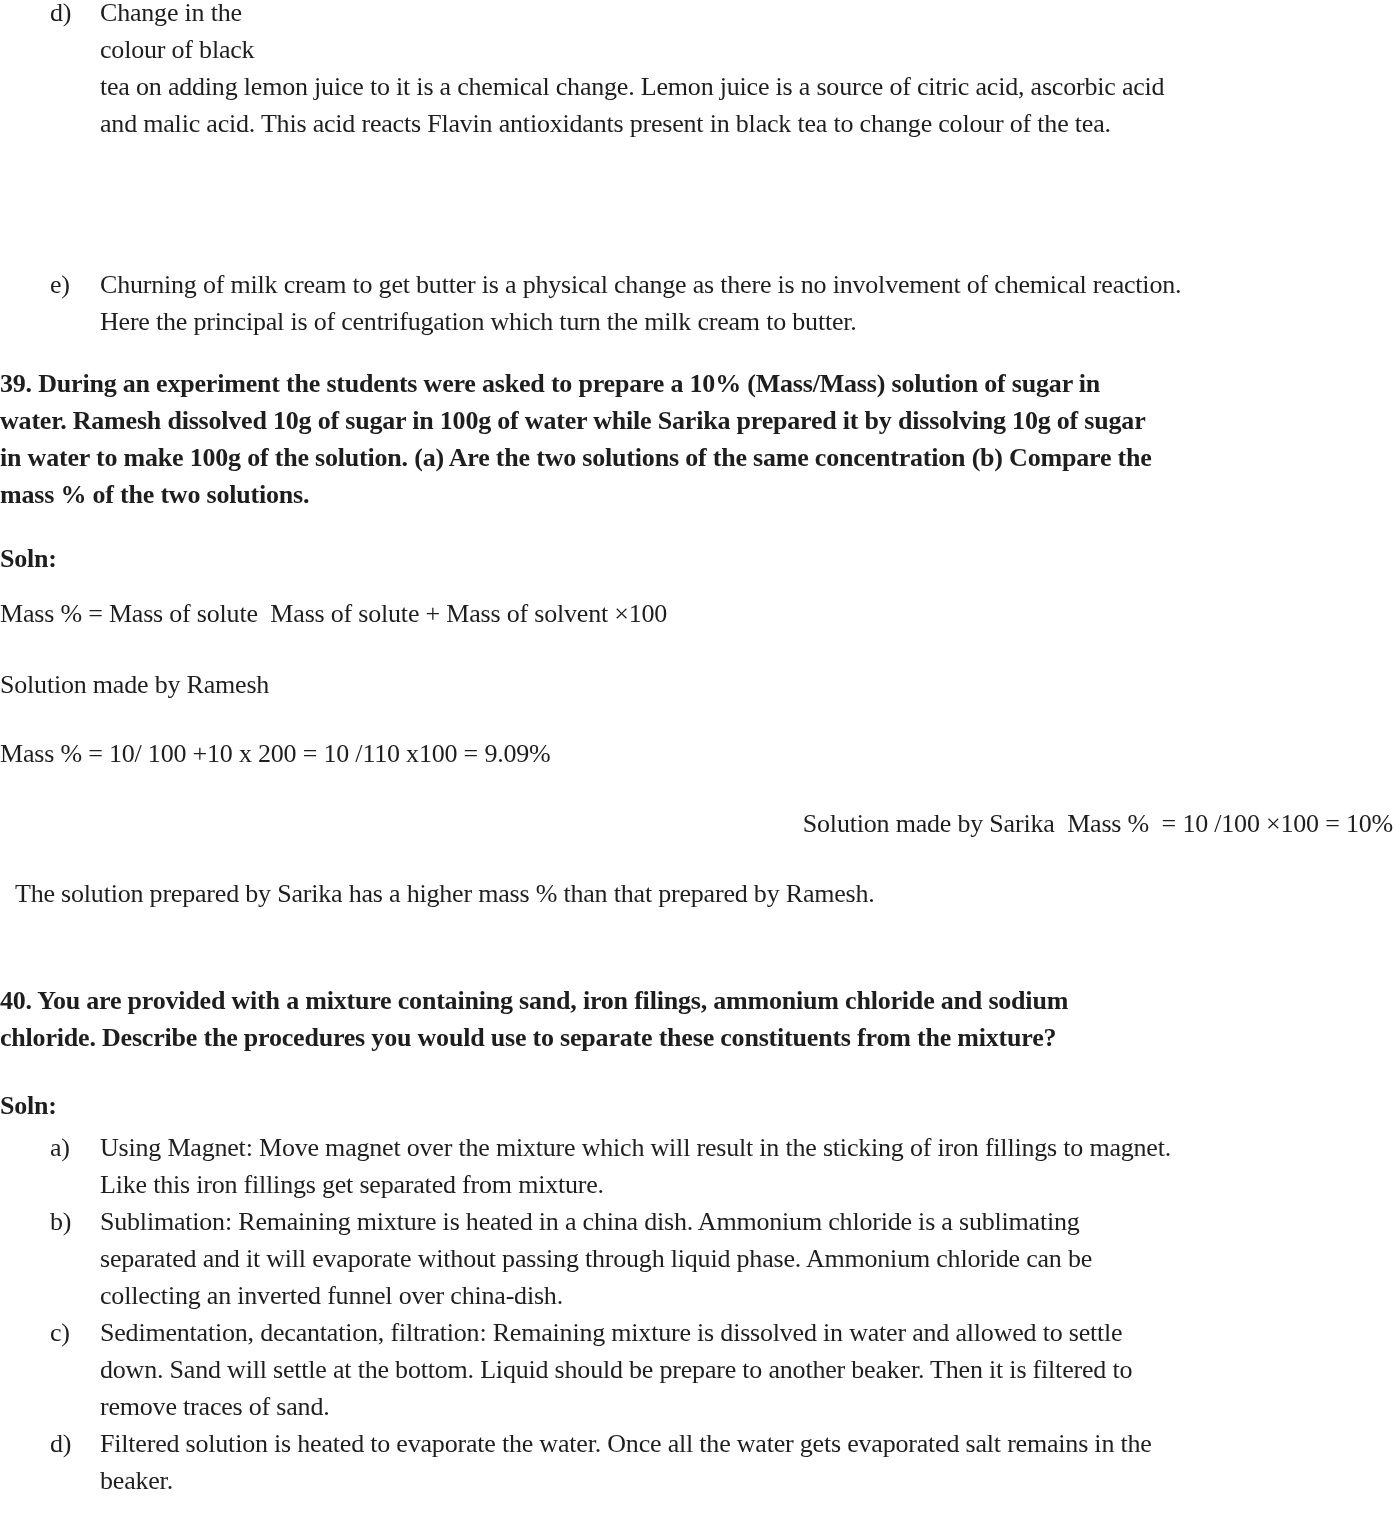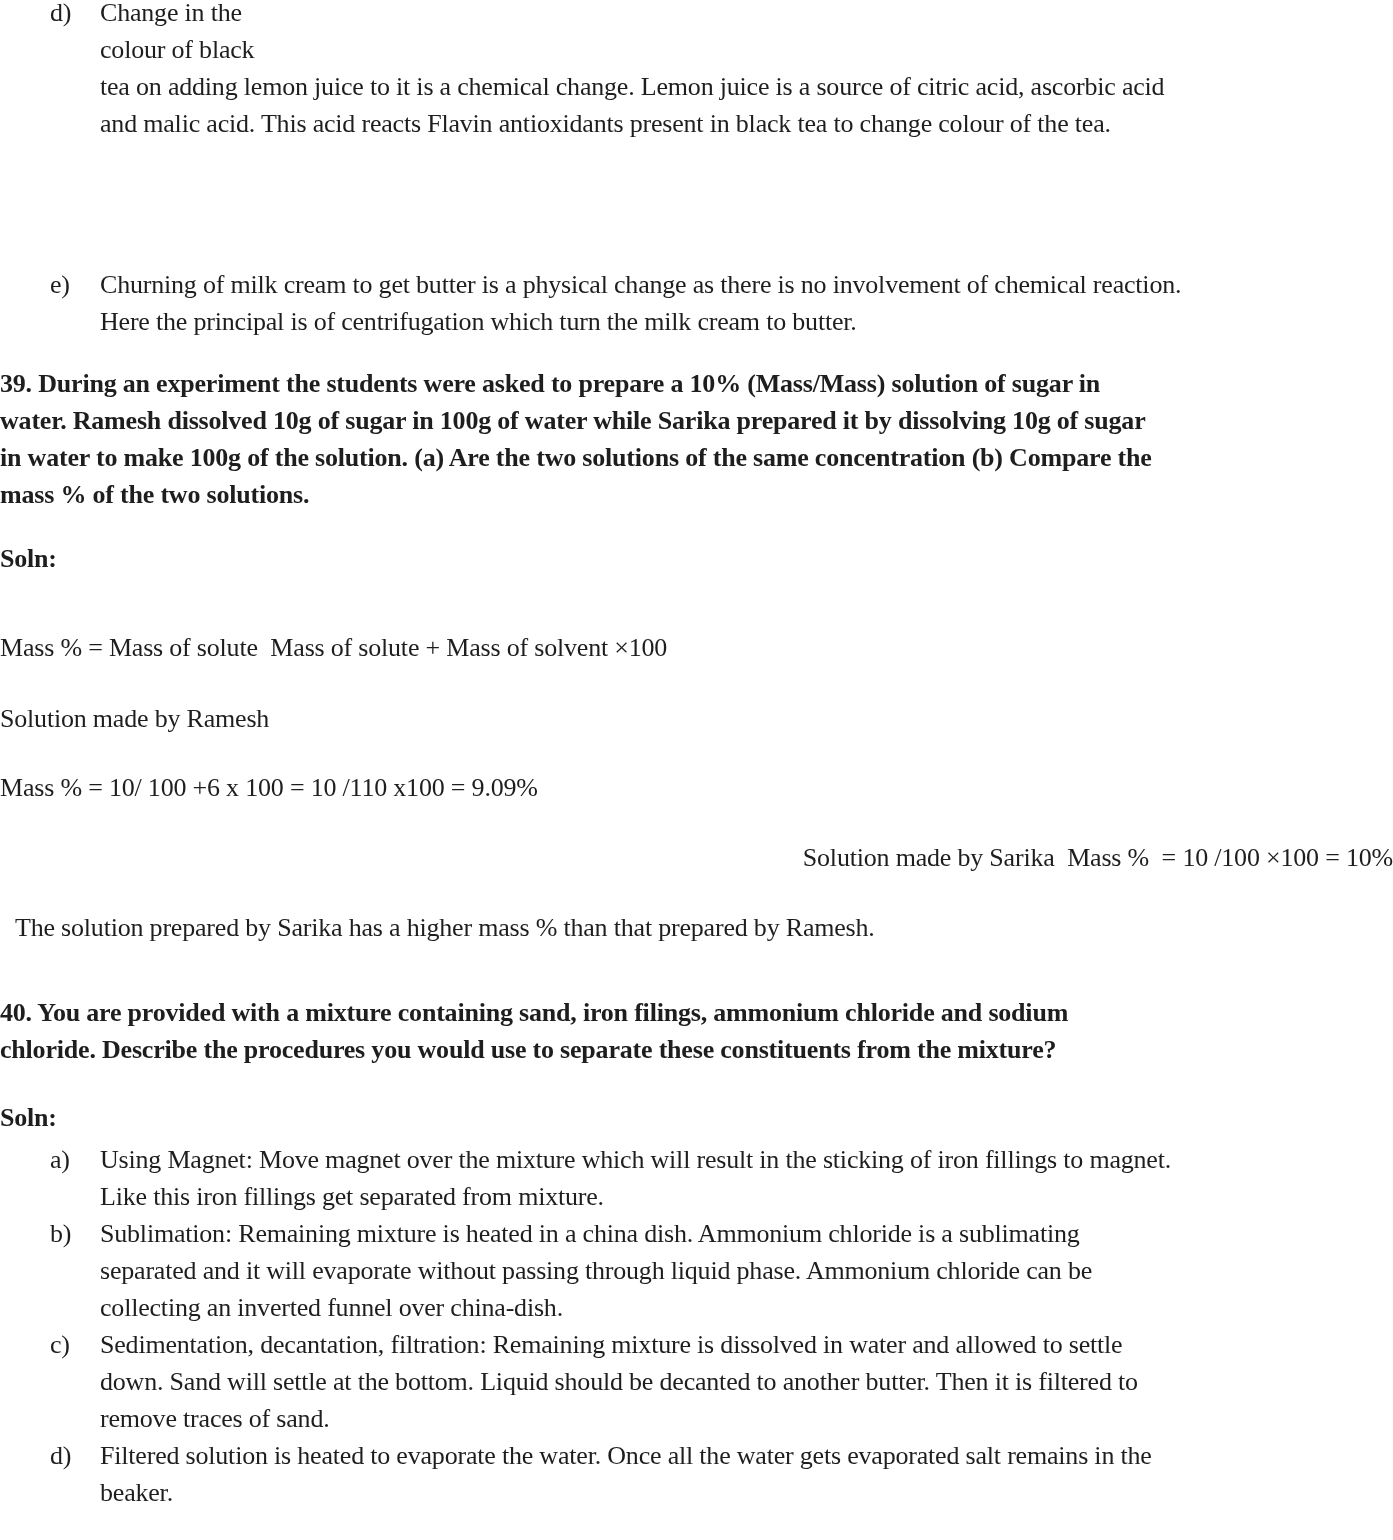--- a/index.html
+++ b/index.html
@@ -23,26 +23,26 @@
   .list { padding-left: 50px; }
   .li { display: flex; align-items: flex-start; }
   .li .marker { flex: 0 0 50px; width: 50px; }
   .li .content { flex: 1 1 auto; min-width: 0; }
 
   
   #list-de       { margin-top: -6px; }
   #item-e        { margin-top: 124px; }
   #q39           { margin-top: 25px; }
   #soln39        { margin-top: 27px; }
-  #formula-mass  { margin-top: 52px; font-family: Liberation Serif, serif; }
+  #formula-mass  { margin-top: 18px; font-family: Liberation Serif, serif; }
   #ramesh-head   { margin-top: 34px; }
   #ramesh-calc   { margin-top: 32px; }
   #sarika-calc   { margin-top: 33px; text-align: right; }
   #concl39       { margin-top: 33px; padding-left: 15px; }
-  #q40           { margin-top: 48px; }
+  #q40           { margin-top: 70px; }
   #soln40        { margin-top: 31px; }
   #list-abcd     { margin-top: 5px; }
 </style>
 </head>
 <body>
 
 <div class="doc">
 
   <div class="list" id="list-de">
     <div class="li" id="item-d">
@@ -63,21 +63,21 @@
 water. Ramesh dissolved 10g of sugar in 100g of water while Sarika prepared it by dissolving 10g of sugar
 in water to make 100g of the solution. (a) Are the two solutions of the same concentration (b) Compare the
 mass % of the two solutions.</p>
 
   <p class="bold" id="soln39">Soln:</p>
 
   <p class="pre" id="formula-mass">Mass % = Mass of solute  Mass of solute + Mass of solvent ×100</p>
 
   <p class="pre" id="ramesh-head">Solution made by Ramesh</p>
 
-  <p class="pre" id="ramesh-calc">Mass % = 10/ 100 +6 x 100 = 10 /110 x100 = 9.09%</p>
+  <p class="pre" id="ramesh-calc">Mass % = 10/ 100 +10 x 200 = 10 /110 x100 = 9.09%</p>
 
   <p class="pre" id="sarika-calc">Solution made by Sarika  Mass %  = 10 /100 ×100 = 10%</p>
 
   <p class="pre" id="concl39">The solution prepared by Sarika has a higher mass % than that prepared by Ramesh.</p>
 
   <p class="bold pre" id="q40">40. You are provided with a mixture containing sand, iron filings, ammonium chloride and sodium
 chloride. Describe the procedures you would use to separate these constituents from the mixture?</p>
 
   <p class="bold" id="soln40">Soln:</p>
 
@@ -89,21 +89,21 @@
     </div>
     <div class="li">
       <span class="marker">b)</span>
       <span class="content pre">Sublimation: Remaining mixture is heated in a china dish. Ammonium chloride is a sublimating
 separated and it will evaporate without passing through liquid phase. Ammonium chloride can be
 collecting an inverted funnel over china-dish.</span>
     </div>
     <div class="li">
       <span class="marker">c)</span>
       <span class="content pre">Sedimentation, decantation, filtration: Remaining mixture is dissolved in water and allowed to settle
-down. Sand will settle at the bottom. Liquid should be decanted to another butter. Then it is filtered to
+down. Sand will settle at the bottom. Liquid should be prepare to another beaker. Then it is filtered to
 remove traces of sand.</span>
     </div>
     <div class="li">
       <span class="marker">d)</span>
       <span class="content pre">Filtered solution is heated to evaporate the water. Once all the water gets evaporated salt remains in the
 beaker.</span>
     </div>
   </div>
 
 </div>

